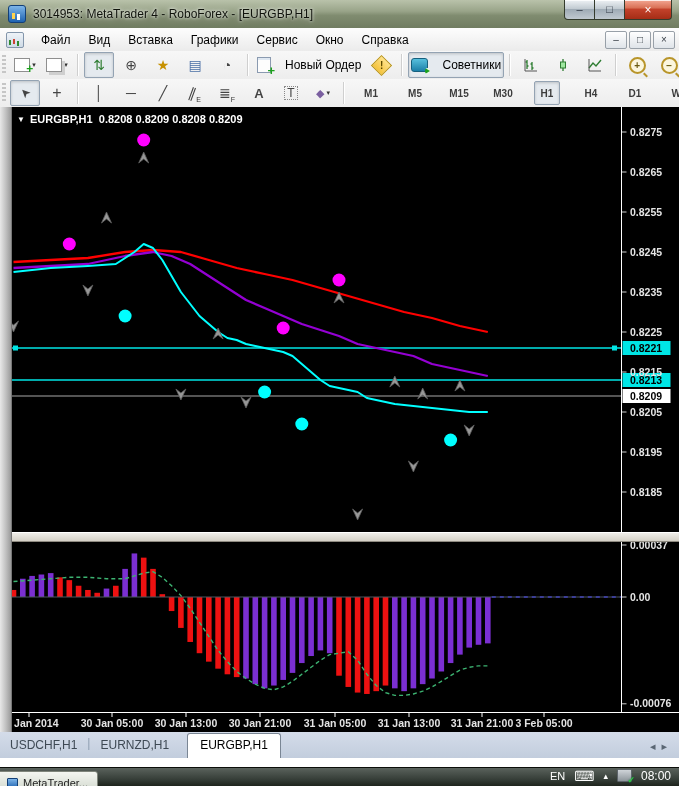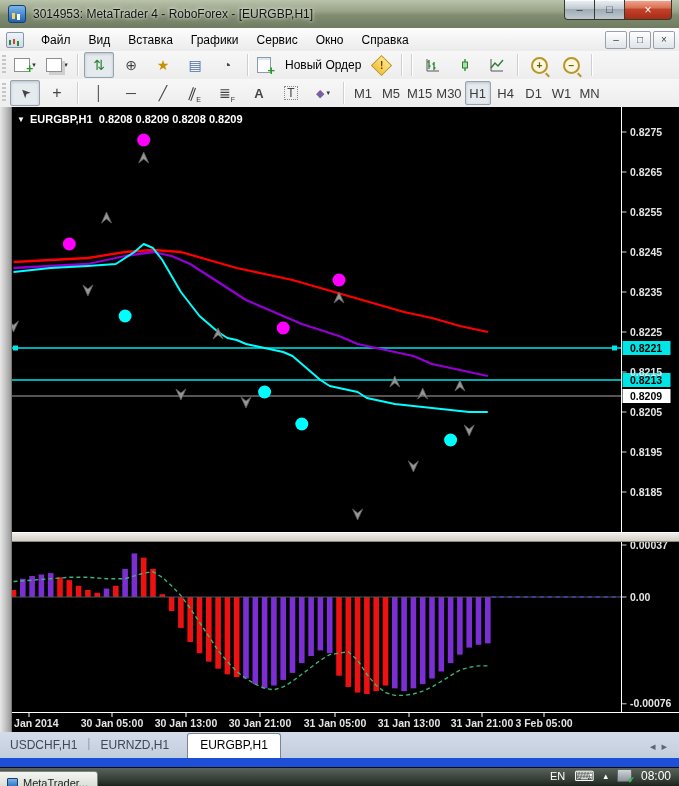--- a/index.html
+++ b/index.html
@@ -1,17 +1,17 @@
 <!DOCTYPE html>
 <html><head>
 <meta charset="utf-8">
 <style>
   html,body{margin:0;padding:0;background:#2b2b2b}
   .app{position:relative;width:679px;height:786px;overflow:hidden;
-       font-family:"Liberation Sans",sans-serif;background:#1d4ed8;user-select:none}
+       font-family:"Liberation Sans",sans-serif;background:#ffffff;user-select:none}
 
   
   .titlebar{position:absolute;left:0;top:0;width:679px;height:28px;
     background:linear-gradient(180deg,#b9c2aa 0%,#99a489 40%,#808c70 55%,#707c61 100%);
     border-bottom:1px solid #565f49;display:flex;align-items:center}
   .title-icon{width:16px;height:16px;margin:0 7px 0 8px;flex:0 0 auto;
     background:linear-gradient(#7db5e8,#1f63b0);border:1px solid #123f77;border-radius:3px;position:relative}
   .title-icon::after{content:"";position:absolute;left:3px;bottom:3px;width:3px;height:6px;background:#ffd34d;
     box-shadow:5px 1px 0 #fdfdfd}
   .title-text{font-size:12px;color:#10130c;text-shadow:0 0 3px rgba(255,255,255,.95),0 0 7px rgba(255,255,255,.6)}
@@ -62,21 +62,21 @@
   .ic-ea{width:15px;height:12px;border-radius:3px;background:linear-gradient(#57c0dd,#1b7fa8);
     border:1px solid #16607e;position:relative}
   .ic-ea::after{content:"";position:absolute;right:-3px;bottom:-3px;width:0;height:0;
     border-left:5px solid #1da11d;border-top:3px solid transparent;border-bottom:3px solid transparent;
     background:#e8f6e8;border-radius:50%}
   .ic-zoom{width:13px;height:13px;border-radius:50%;border:2px solid #b8952a;background:#fbf6de;
     display:flex;align-items:center;justify-content:center;font-size:10px;font-weight:700;color:#6a5a10;position:relative}
   .ic-zoom::after{content:"";position:absolute;right:-4px;bottom:-4px;width:5px;height:2px;background:#b8952a;transform:rotate(45deg)}
   .sub{font-size:7px;color:#333;align-self:flex-end;margin:0 0 2px -2px}
   .tf{min-width:24px;height:22px;display:flex;align-items:center;justify-content:center;
-    font-size:13px;font-weight:400;color:#3c3c3c;border:1px solid transparent;border-radius:2px;margin:0 1px;flex:0 0 auto}
+    font-size:10px;font-weight:700;color:#3c3c3c;border:1px solid transparent;border-radius:2px;margin:0 9px;flex:0 0 auto}
   .tf.active{background:#e5eaef;border-color:#94a3b3;box-shadow:inset 0 1px 3px rgba(0,0,0,.18)}
 
   
   .chart-region{position:absolute;left:0;top:107px;width:679px;height:625px;background:#000}
   .left-strip{position:absolute;left:0;top:0;width:11px;height:625px;z-index:3;
     background:linear-gradient(90deg,#e8e8e8,#bfbfbf 55%,#9a9a9a);border-right:1px solid #777}
   #chart{position:absolute;left:0;top:0;z-index:1}
   .pane-sep{position:absolute;left:0;top:425px;width:679px;height:8px;z-index:2;
     background:linear-gradient(#f0eee9,#d4d0c6);border-top:1px solid #fff;border-bottom:1px solid #8e8a80}
   .chart-header{position:absolute;left:17px;top:6px;z-index:2;color:#fff;font-size:11px;font-weight:700}
@@ -184,20 +184,24 @@
           <i>+</i>
         </span>
       <span class="tlabel">Новый Ордер</span>
     </div>
     <div class="tbtn">
       <span class="ic-diamond">
           <b>!</b>
         </span>
     </div>
     <div class="tsep"></div>
+    <div class="tbtn pressed">
+      <span class="ic-ea"></span>
+      <span class="tlabel">Советники</span>
+    </div>
     <div class="tsep"></div>
     <div class="tbtn">
       <svg width="14" height="14" viewBox="0 0 14 14">
           <path d="M3 2v9M1.5 4h1.5M3 8h1.5 M8 4v8M6.5 6h1.5M8 10h1.5" stroke="#2e7d32" stroke-width="1.3" fill="none"></path>
           <path d="M1 13h12M1 13V1" stroke="#555" stroke-width="1"></path>
         </svg>
     </div>
     <div class="tbtn">
       <svg width="14" height="14" viewBox="0 0 14 14">
           <path d="M7 1v3M7 10v3" stroke="#2e7d32" stroke-width="1.3"></path>

